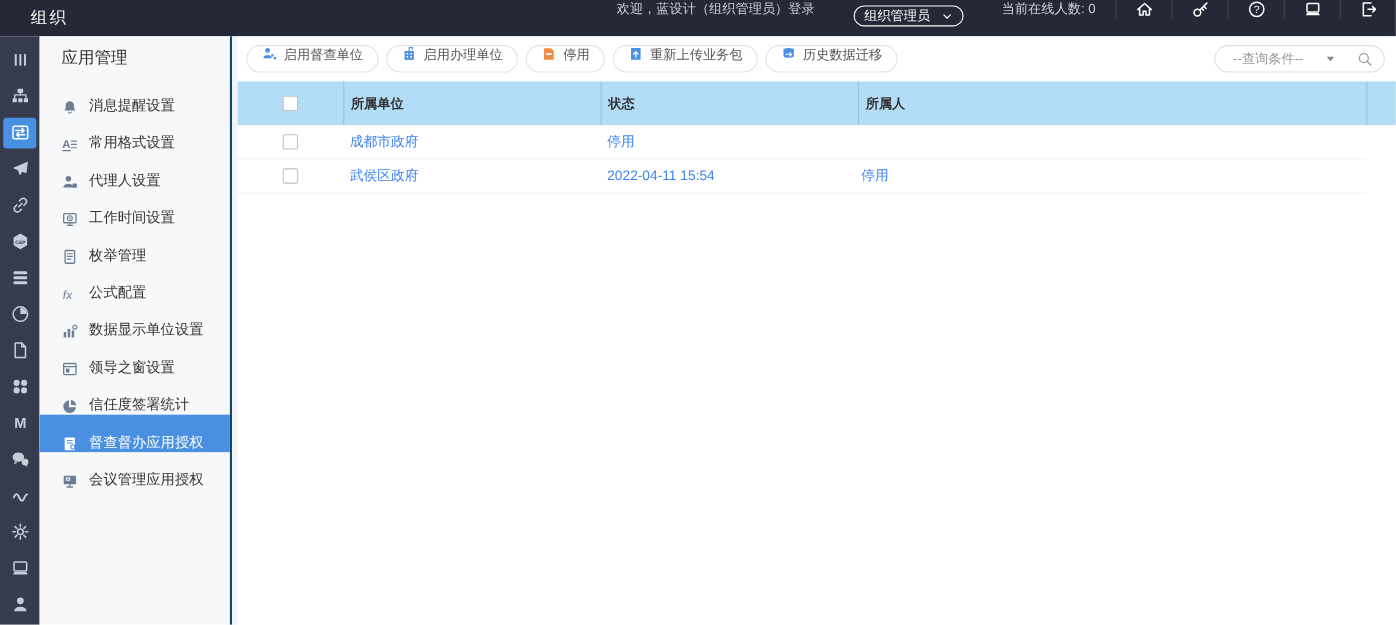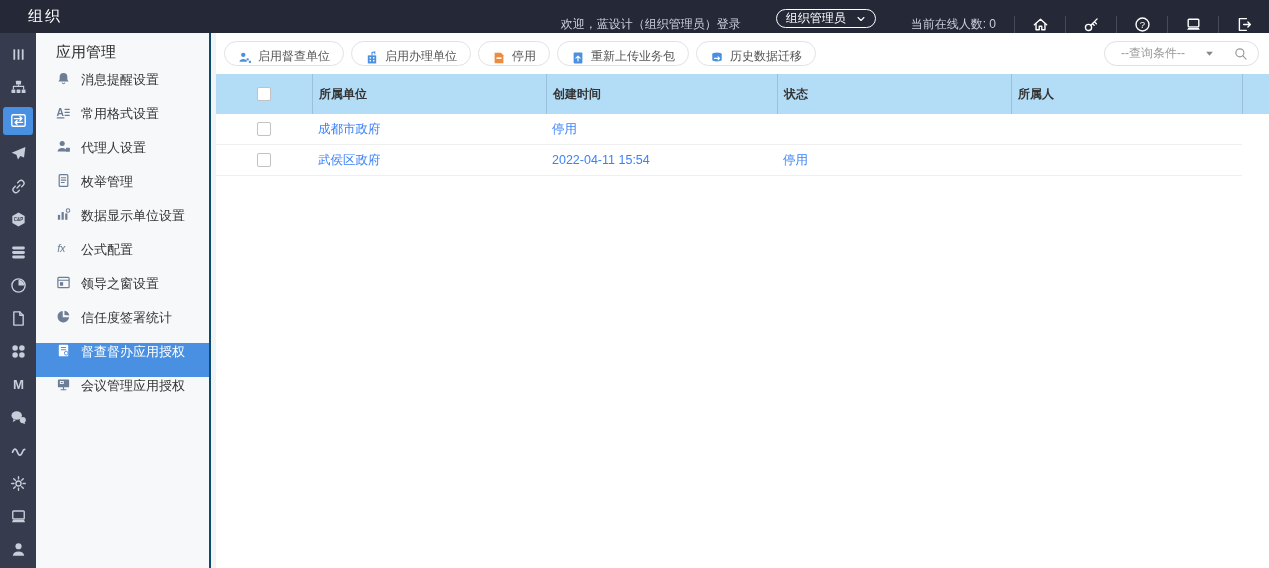--- a/index.html
+++ b/index.html
@@ -6,21 +6,21 @@
     --accent:#4a90e2; --topbar:#242837; --rail:#363c4d; --thead:#b3dcf7; --orange:#ef8b3f;
   }
   *{box-sizing:border-box}
   html,body{margin:0;padding:0}
   body{width:1269px;height:568px;overflow:hidden;background:#fff;
        font-family:"Liberation Sans","DejaVu Sans",sans-serif;}
   svg{display:block}
   
   .topbar{height:33px;background:var(--topbar);display:flex;align-items:stretch;color:#fff}
   .app-title{display:flex;align-items:center;padding-left:28px;font-size:15px;letter-spacing:2px}
-  .topbar-right{margin-left:auto;display:flex;align-items:flex-end}
+  .topbar-right{margin-left:auto;display:flex;align-items:flex-start}
   .tb-text{font-size:12px;color:#ccd0da;display:flex;align-items:center;padding:0 18px;white-space:nowrap}
   .tb-sep{width:1px;background:rgba(255,255,255,.16)}
   .role-dropdown{display:flex;align-items:center;gap:10px;margin:5px 16px;border:1px solid #fff;
        border-radius:10px;padding:0 9px;font-size:12px;color:#fff;cursor:pointer;white-space:nowrap}
   .dd-caret svg{width:10px;height:10px}
   .tb-icons{display:flex;align-items:stretch}
   .tb-icon{width:51px;display:flex;align-items:center;justify-content:center;
        border-left:1px solid rgba(255,255,255,.16);cursor:pointer;color:#fff}
   .tb-icon svg{width:17px;height:17px}
   
@@ -28,33 +28,33 @@
   .rail{width:36px;background:var(--rail);display:flex;flex-direction:column;align-items:center;
        padding-top:5px;flex:none}
   .rail-item{width:36px;height:33px;display:flex;align-items:center;justify-content:center;
        color:#c7cdd9;cursor:pointer;flex:none}
   .rail-item svg{width:17px;height:17px}
   .rail-item.active{width:30px;height:28px;background:var(--accent);color:#fff;border-radius:3px;
        margin:2.5px 0}
   .sidebar{width:175px;background:#f7f8fa;border-right:2px solid #0c4a6e;flex:none;
        display:flex;flex-direction:column}
   .sidebar-title{height:38px;display:flex;align-items:center;padding-left:20px;font-size:15px;color:#2e2e2e}
-  .side-item{height:34px;display:flex;align-items:flex-start;padding-left:20px;gap:10px;
+  .side-item{height:34px;display:flex;align-items:flex-end;padding-left:20px;gap:10px;
        font-size:13px;color:#333;cursor:pointer;white-space:nowrap}
   .side-item .si{width:15px;height:15px;color:#6d7d95;flex:none}
   .si svg{width:15px;height:15px}
   .side-item.active{background:var(--accent);color:#fff}
   .side-item.active .si{color:#fff}
   .cutout{stroke:#f7f8fa}
   .side-item.active .cutout{stroke:var(--accent)}
   .gutter{width:5px;background:#f2f3f5;flex:none}
   .main{flex:1;min-width:0;display:flex;flex-direction:column;background:#fff}
   
   .toolbar{height:41px;display:flex;align-items:center;padding:0 10px 0 8px}
-  .tb-btn{display:flex;align-items:flex-end;gap:6px;height:25px;padding:0 13px;border:1px solid #e2e2e2;
+  .tb-btn{display:flex;align-items:flex-start;gap:6px;height:25px;padding:0 13px;border:1px solid #e2e2e2;
        border-radius:13px;background:#fff;font-size:12px;color:#555;margin-right:7px;cursor:pointer;
        white-space:nowrap}
   .tb-btn .bi{width:14px;height:14px;flex:none}
   .bi svg{width:14px;height:14px}
   .query-pill{margin-left:auto;display:flex;align-items:center;height:25px;border:1px solid #e0e0e0;
        border-radius:13px;padding:0 10px 0 16px;font-size:12px;color:#999;gap:20px;cursor:pointer;
        white-space:nowrap}
   .qcaret{color:#888}.qcaret svg{width:9px;height:9px}
   .qsearch{color:#999}.qsearch svg{width:14px;height:14px}
   
@@ -298,46 +298,57 @@
               <circle cx="6.6" cy="4.8" r="2.7" fill="currentColor"></circle>
               <path d="M1.6 13.4a5 4.4 0 019.9 0z" fill="currentColor"></path>
               <rect x="10.6" y="9.4" width="4.2" height="4.2" rx="0.6" fill="currentColor"></rect>
             </svg>
           </span>
           <span>代理人设置</span>
         </div>
         <div class="side-item">
           <span class="si">
             <svg viewBox="0 0 16 16">
+              <rect x="2" y="2.4" width="12" height="8.8" rx="1" fill="none" stroke="currentColor" stroke-width="1.3" stroke-linecap="round" stroke-linejoin="round"></rect>
+              <circle cx="8" cy="6.8" r="2.4" fill="none" stroke="currentColor" stroke-width="1.1"></circle>
+              <path d="M8 5.6v1.4l1.1.7" fill="none" stroke="currentColor" stroke-width="1"></path>
+              <path d="M5.4 13.8h5.2M8 11.2v2.6" fill="none" stroke="currentColor" stroke-width="1.3" stroke-linecap="round" stroke-linejoin="round"></path>
+            </svg>
+          </span>
+          <span>工作时间设置</span>
+        </div>
+        <div class="side-item">
+          <span class="si">
+            <svg viewBox="0 0 16 16">
               <rect x="3.4" y="1.8" width="9.2" height="12.4" rx="1" fill="none" stroke="currentColor" stroke-width="1.3" stroke-linecap="round" stroke-linejoin="round"></rect>
               <path d="M5.6 5h4.8M5.6 7.6h4.8M5.6 10.2h3.2" stroke="currentColor" stroke-width="1.1" stroke-linecap="round"></path>
             </svg>
           </span>
           <span>枚举管理</span>
+        </div>
+        <div class="side-item">
+          <span class="si">
+            <svg viewBox="0 0 16 16">
+              <text x="1.2" y="12.2" font-size="11.5" font-style="italic" fill="currentColor" font-family="inherit">fx</text>
+            </svg>
+          </span>
+          <span>公式配置</span>
         </div>
         <div class="side-item">
           <span class="si">
             <svg viewBox="0 0 16 16">
               <g fill="currentColor">
                 <rect x="2" y="8.4" width="2.4" height="5.2"></rect>
                 <rect x="5.9" y="5.4" width="2.4" height="8.2"></rect>
                 <rect x="9.8" y="6.9" width="2.4" height="6.7"></rect>
               </g>
               <circle cx="12.8" cy="3.7" r="1.9" fill="none" stroke="currentColor" stroke-width="1.1"></circle>
             </svg>
           </span>
           <span>数据显示单位设置</span>
-        </div>
-        <div class="side-item">
-          <span class="si">
-            <svg viewBox="0 0 16 16">
-              <text x="1.2" y="12.2" font-size="11.5" font-style="italic" fill="currentColor" font-family="inherit">fx</text>
-            </svg>
-          </span>
-          <span>公式配置</span>
         </div>
         <div class="side-item">
           <span class="si">
             <svg viewBox="0 0 16 16">
               <rect x="2" y="2.6" width="12" height="10.8" rx="1" fill="none" stroke="currentColor" stroke-width="1.3" stroke-linecap="round" stroke-linejoin="round"></rect>
               <path d="M2.2 5.6h11.6" stroke="currentColor" stroke-width="1.1"></path>
               <rect x="4.2" y="7.6" width="3.4" height="3.8" fill="currentColor"></rect>
             </svg>
           </span>
           <span>领导之窗设置</span>
@@ -446,21 +457,20 @@
             </svg>
         </span>
       </div>
     </div>
     <div>
       <div class="thead" id="tableHead">
           <div class="cell col-check">
             <span class="checkbox"></span>
           </div>
           <div class="cell col-unit">所属单位</div>
-          <div class="cell col-created">创建时间</div>
           <div class="cell col-status">状态</div>
           <div class="cell col-owner">所属人</div>
           <div class="cell col-sliver"></div>
         </div>
       <div id="tableRows">
           <div class="trow">
             <div class="cell col-check">
               <span class="checkbox"></span>
             </div>
             <div class="cell col-unit">成都市政府</div>

